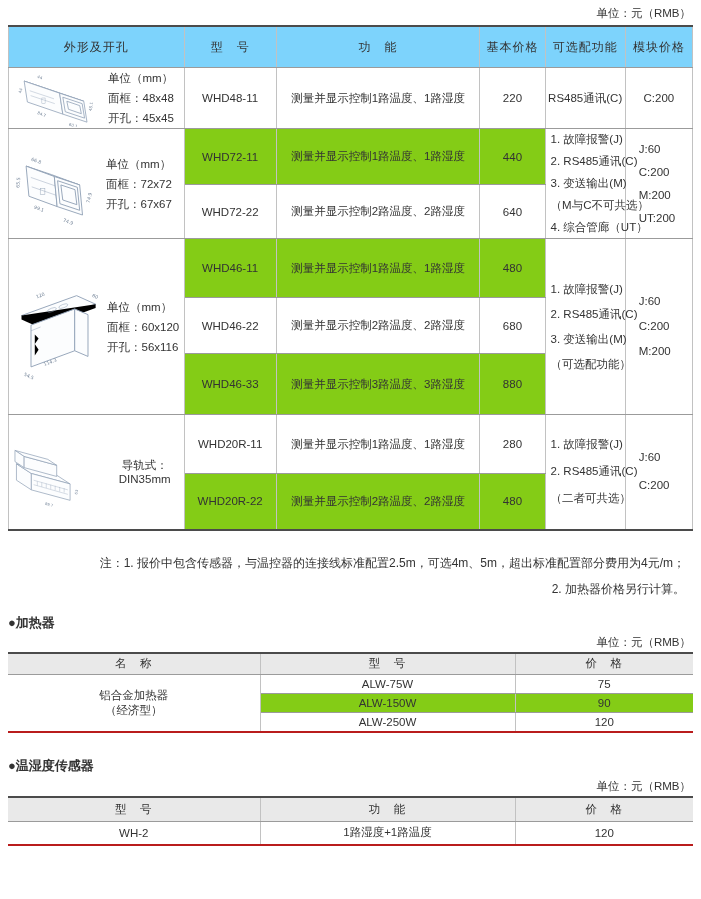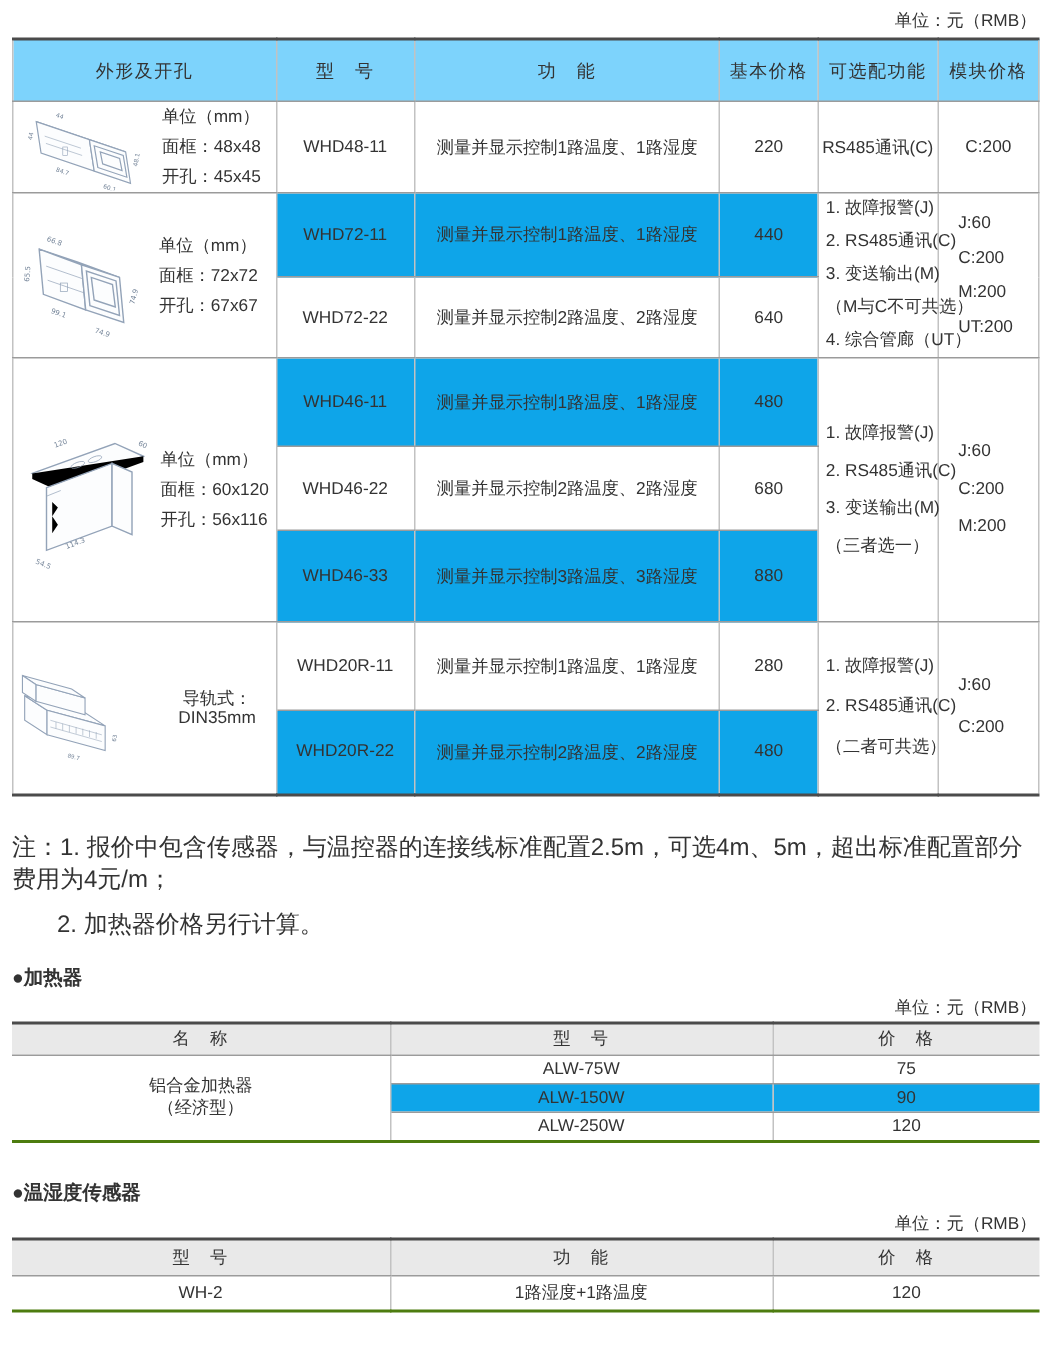--- a/index.html
+++ b/index.html
@@ -12,39 +12,39 @@
   .unit-top{padding-top:6px;}
   
   table{border-collapse:collapse;table-layout:fixed;}
   .main-table{width:685px;margin:4px 0 0 8px;border-top:2px solid #4b4b4b;border-bottom:2px solid #4b4b4b;}
   .main-table th,.main-table td{
     border-left:1px solid #c2c2c2;border-right:1px solid #c2c2c2;
     border-top:1px solid #9b9b9b;border-bottom:1px solid #9b9b9b;
     font-size:11.5px;font-weight:normal;text-align:center;vertical-align:middle;padding:0;color:#333;
   }
   .main-table thead th{background:#7dd3fc;height:40px;font-size:12px;letter-spacing:1px;}
-  .sh{background:#0ea5e9;}
+  .sh{background:#84cc16;}
   .shape-cell{background:#fff;}
   .shape-wrap{display:flex;align-items:center;justify-content:flex-start;padding-left:3px;}
   .shape-wrap.col{flex-direction:row;justify-content:center;row-gap:3px;padding-left:0;}
   .dims{font-size:11.5px;text-align:left;line-height:20px;white-space:nowrap;}
   .mount-label{font-size:11.5px;}
   .vlist{display:flex;flex-direction:column;justify-content:center;height:100%;}
   .opt-cell .ln{text-align:left;padding-left:5px;font-size:11.5px;line-height:15px;white-space:nowrap;}
   .mod-cell .ln{text-align:left;padding-left:13px;font-size:11.5px;line-height:15px;}
   .g2o{row-gap:7px;} .g3o{row-gap:10px;} .g4o{row-gap:12px;}
   .g2m{row-gap:8px;} .g3m{row-gap:10px;} .g4m{row-gap:13px;}
   
-  .notes{margin:24px 16px 0 8px;font-size:16px;}
+  .notes{margin:24px 16px 0 8px;font-size:12px;text-align:right;}
   .note-line2{margin:9px 0 0 30px;}
   .att-title{margin:22px 0 0 8px;font-size:14px;font-weight:bold;}
   .sub-title{margin:16px 0 0 8px;font-size:13px;font-weight:bold;}
   .small-note{margin:14px 0 0 8px;font-size:12px;}
   
-  .small-table{width:685px;margin:2px 0 0 8px;border-top:2px solid #4b4b4b;border-bottom:2px solid #4d7c0f;}
+  .small-table{width:685px;margin:2px 0 0 8px;border-top:2px solid #4b4b4b;border-bottom:2px solid #b91c1c;}
   .small-table th,.small-table td{
     border-left:1px solid #c2c2c2;border-right:1px solid #c2c2c2;
     border-top:1px solid #9b9b9b;border-bottom:1px solid #9b9b9b;
     font-size:11.5px;font-weight:normal;text-align:center;vertical-align:middle;padding:0;color:#333;
   }
   .small-table th:first-child,.small-table td:first-child{border-left:none;}
   .small-table th:last-child,.small-table td:last-child{border-right:none;}
   .small-table thead th{background:#e9e9e9;letter-spacing:1px;}
   .heater-table thead th{height:20px;}
   .heater-table td{height:18px;}
@@ -200,21 +200,21 @@
           </div>
         </td>
         <td class="sh">WHD46-11</td>
         <td class="sh">测量并显示控制1路温度、1路湿度</td>
         <td class="sh">480</td>
         <td class="opt-cell" rowspan="3">
           <div class="vlist g3o">
             <div class="ln">1. 故障报警(J)</div>
             <div class="ln">2. RS485通讯(C)</div>
             <div class="ln">3. 变送输出(M)</div>
-            <div class="ln">（三者选一）</div>
+            <div class="ln">（可选配功能）</div>
           </div>
         </td>
         <td class="mod-cell" rowspan="3">
           <div class="vlist g3m">
             <div class="ln">J:60</div>
             <div class="ln">C:200</div>
             <div class="ln">M:200</div>
           </div>
         </td>
       </tr>

